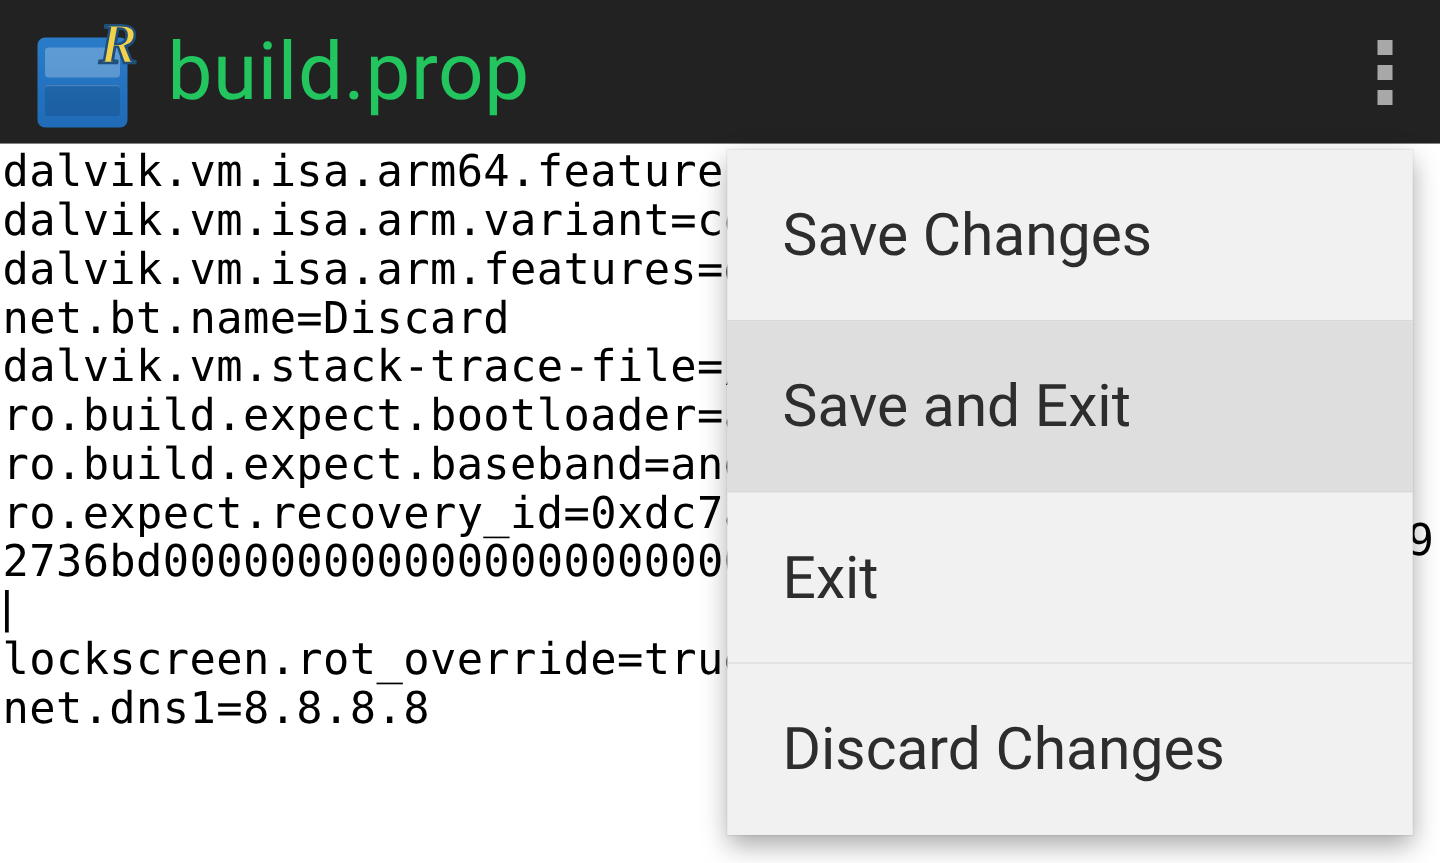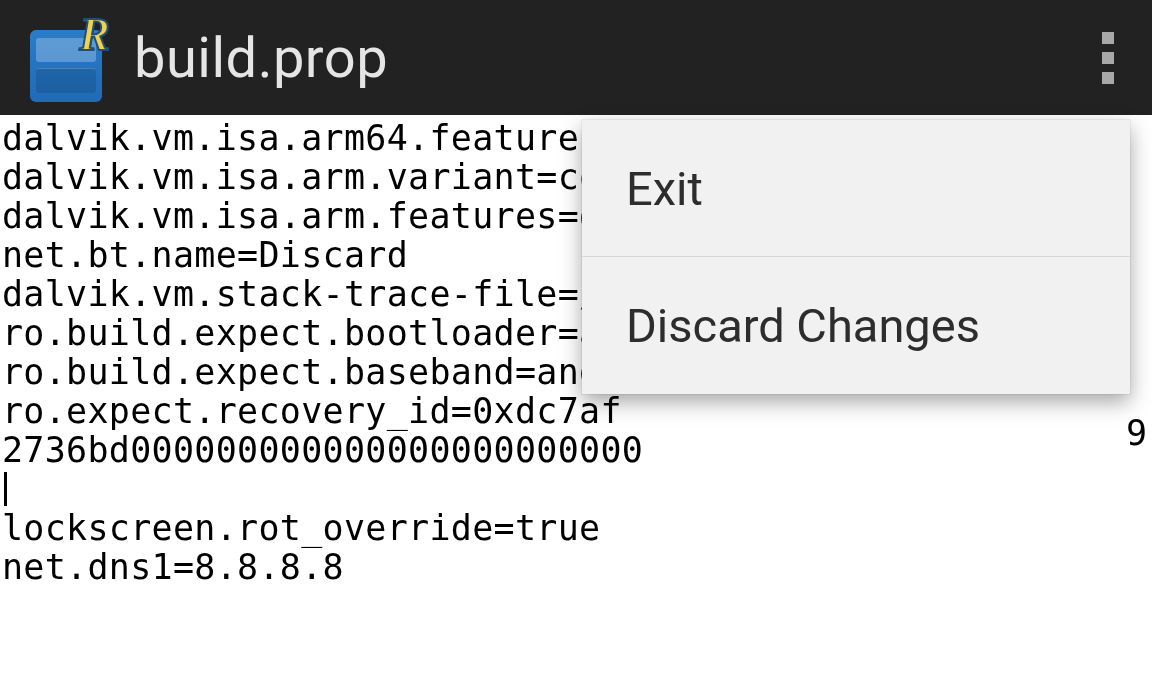--- a/index.html
+++ b/index.html
@@ -54,22 +54,22 @@
       right: -6px;
       font-family: "Brush Script MT", cursive;
       font-style: italic;
       font-weight: 700;
       font-size: 46px;
       color: #f3d24b;
       -webkit-text-stroke: 2px #1f4f7a;
       text-shadow: 1px 1px 0 #123a59;
     }
     .title {
-      color: #e5e5e5;
-      font-size: 56px;
+      color: #22c55e;
+      font-size: 64px;
       font-weight: 400;
       letter-spacing: 0.5px;
     }
     .overflow-button {
       margin-left: auto;
       width: 40px;
       height: 60px;
       display: flex;
       flex-direction: column;
       align-items: center;
@@ -172,18 +172,24 @@
   <div class="line">2736bd000000000000000000000000</div>
   <div class="line cursor-line"></div>
   <div class="line">lockscreen.rot_override=true</div>
   <div class="line">net.dns1=8.8.8.8</div>
 </div>
 
 <div class="side-char">9</div>
 
 <div class="popup-menu">
   <div class="popup-item">
+    <span>Save Changes</span>
+  </div>
+  <div class="popup-item pressed">
+    <span>Save and Exit</span>
+  </div>
+  <div class="popup-item">
     <span>Exit</span>
   </div>
   <div class="popup-item">
     <span>Discard Changes</span>
   </div>
 </div>
 
 </body></html>

